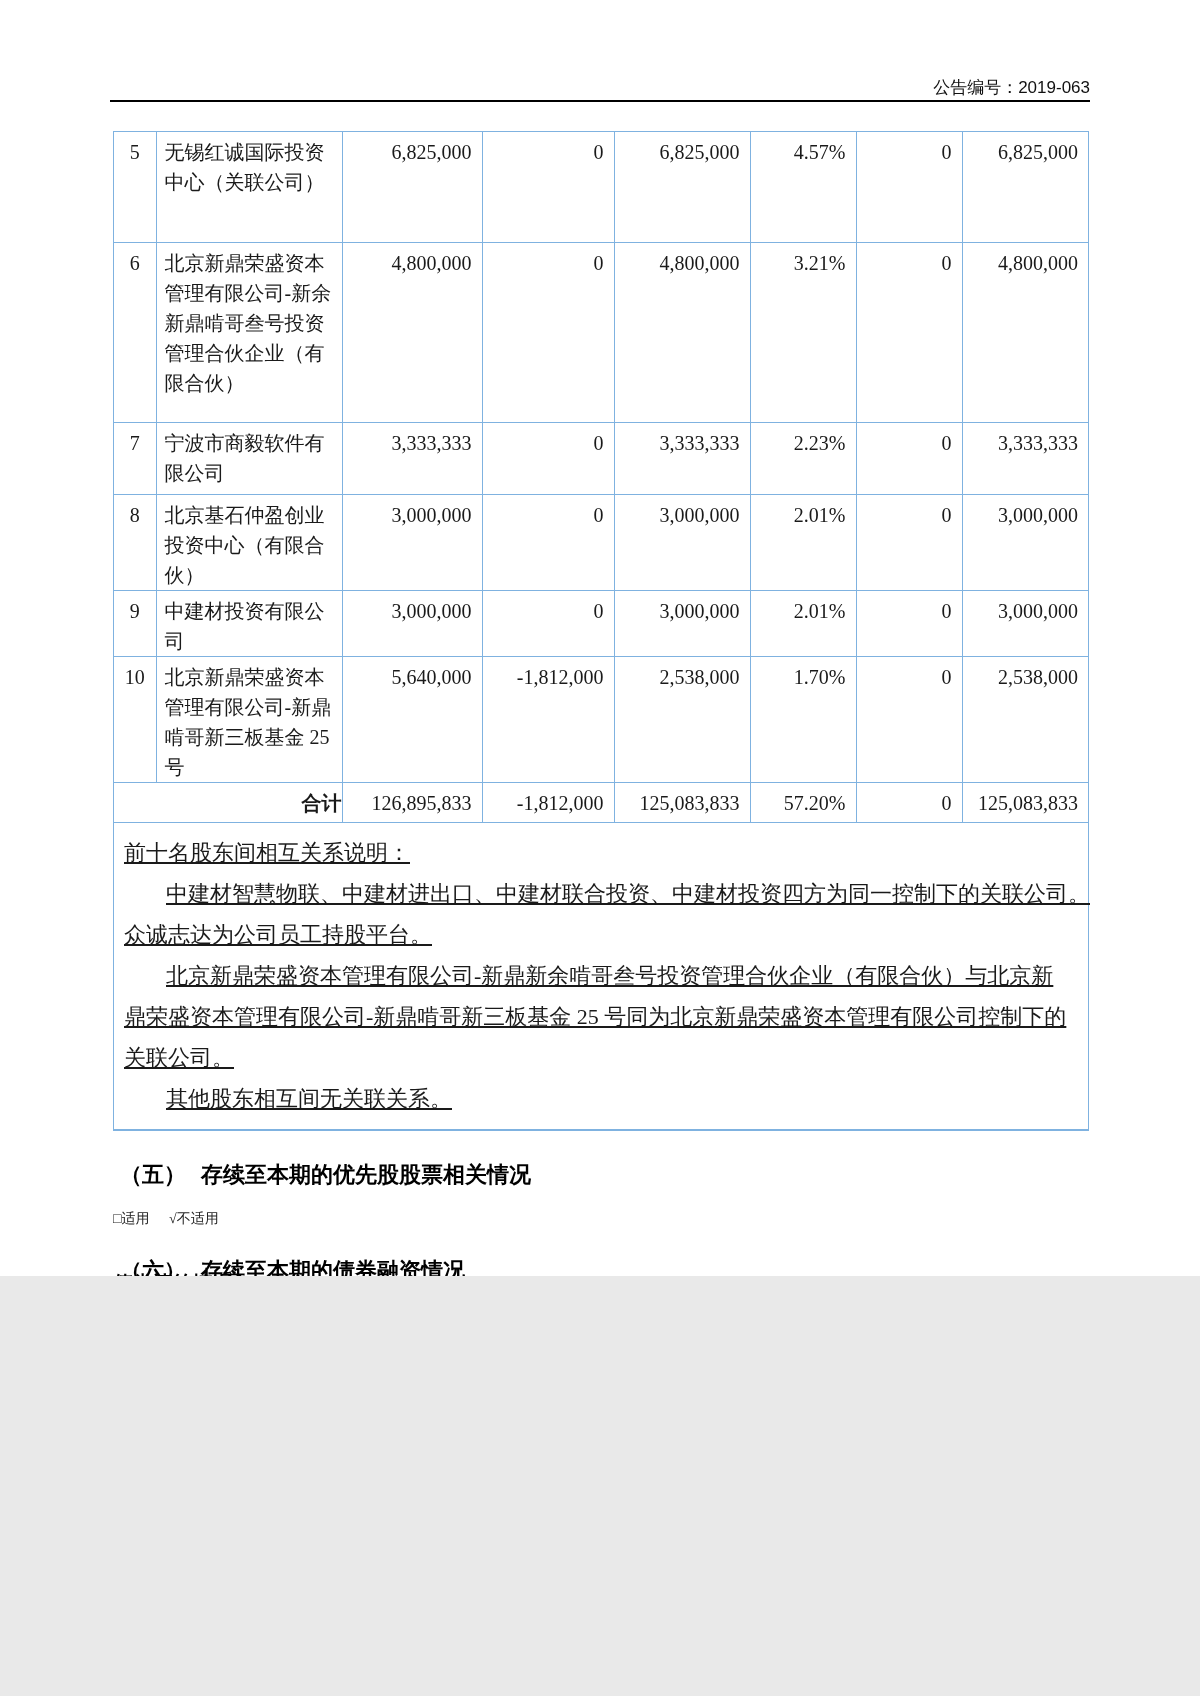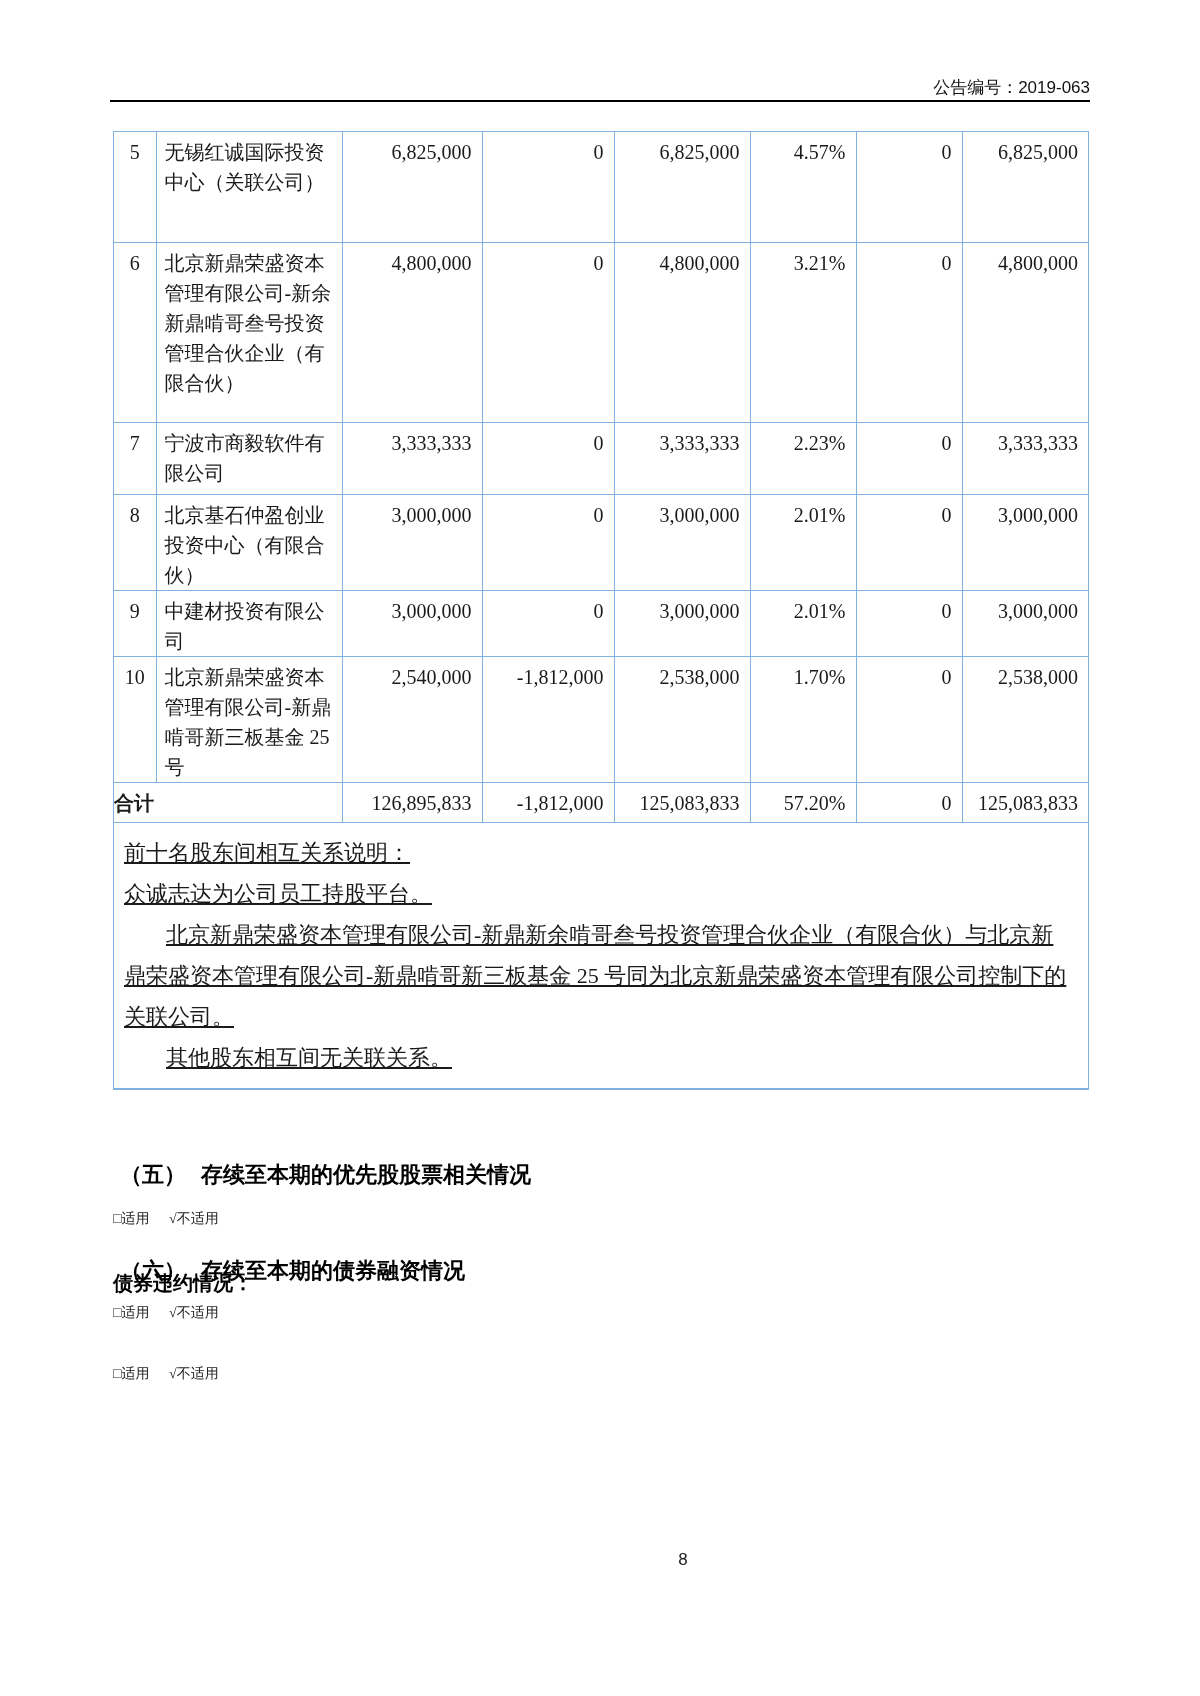--- a/index.html
+++ b/index.html
@@ -1,17 +1,17 @@
 <!DOCTYPE html>
 <html><head>
 <meta charset="utf-8">
 <style>
   html,body { margin:0; padding:0; background:#e9e9e9; }
   .page {
-    position:relative; width:1200px; height:1696px; margin:0 auto;
+    position:relative; width:1200px; height:1276px; margin:0 auto;
     background:#ffffff; color:#1a1a1a;
     font-family:"Liberation Serif","DejaVu Serif",serif;
     overflow:hidden;
   }
   .doc-header {
     position:absolute; top:76px; left:113px; width:977px;
     text-align:right; font-size:17px;
     font-family:"Liberation Sans","DejaVu Sans",sans-serif;
     color:#111;
   }
@@ -35,21 +35,21 @@
   table.sh td.name { text-align:left; padding-left:8px; padding-right:4px; }
   table.sh td.val  { text-align:right; padding-right:10px; }
   table.sh tr:nth-child(1) { height:110px; }
   table.sh tr:nth-child(2) { height:180px; }
   table.sh tr:nth-child(3) { height:72px; }
   table.sh tr:nth-child(4) { height:95px; }
   table.sh tr:nth-child(5) { height:62px; }
   table.sh tr:nth-child(6) { height:118px; }
   table.sh tr.total { height:40px; }
   table.sh tr.total td { vertical-align:middle; padding-top:2px; }
-  table.sh tr.total td.label { text-align:left; font-weight:bold; }
+  table.sh tr.total td.label { text-align:right; font-weight:bold; }
   .notes { padding:9px 10px 10px 10px; font-size:22px;text-decoration:underline; }
   .nl { line-height:41px; white-space:nowrap; }
   .nl.ind { text-indent:42px; }
   .sec-heading {
     position:absolute; left:120px;
     font-family:"Liberation Sans","DejaVu Sans",sans-serif;
     font-weight:bold; font-size:22px; color:#000;
     display:flex;
   }
   .sec-heading .sec-num { margin-right:15px; }
@@ -134,41 +134,42 @@
           <td class="val">3,000,000</td>
           <td class="val">0</td>
           <td class="val">3,000,000</td>
           <td class="val">2.01%</td>
           <td class="val">0</td>
           <td class="val">3,000,000</td>
         </tr>
         <tr>
           <td class="num">10</td>
           <td class="name">北京新鼎荣盛资本管理有限公司-新鼎啃哥新三板基金 25 号</td>
-          <td class="val">2,540,000</td>
+          <td class="val">5,640,000</td>
           <td class="val">-1,812,000</td>
           <td class="val">2,538,000</td>
           <td class="val">1.70%</td>
           <td class="val">0</td>
           <td class="val">2,538,000</td>
         </tr>
         <tr class="total">
           <td class="label" colspan="2">合计</td>
           <td class="val">126,895,833</td>
           <td class="val">-1,812,000</td>
           <td class="val">125,083,833</td>
           <td class="val">57.20%</td>
           <td class="val">0</td>
           <td class="val">125,083,833</td>
         </tr>
       </tbody>
     </table>
 
     <div class="notes">
       <div class="nl">前十名股东间相互关系说明：</div>
+      <div class="nl ind">中建材智慧物联、中建材进出口、中建材联合投资、中建材投资四方为同一控制下的关联公司。</div>
       <div class="nl">众诚志达为公司员工持股平台。</div>
       <div class="nl ind">北京新鼎荣盛资本管理有限公司-新鼎新余啃哥叁号投资管理合伙企业（有限合伙）与北京新</div>
       <div class="nl">鼎荣盛资本管理有限公司-新鼎啃哥新三板基金 25 号同为北京新鼎荣盛资本管理有限公司控制下的</div>
       <div class="nl">关联公司。</div>
       <div class="nl ind">其他股东相互间无关联关系。</div>
     </div>
   </div>
 
   <div class="sec-heading" style="top:1160px;">
     <span class="sec-num">（五）</span>

